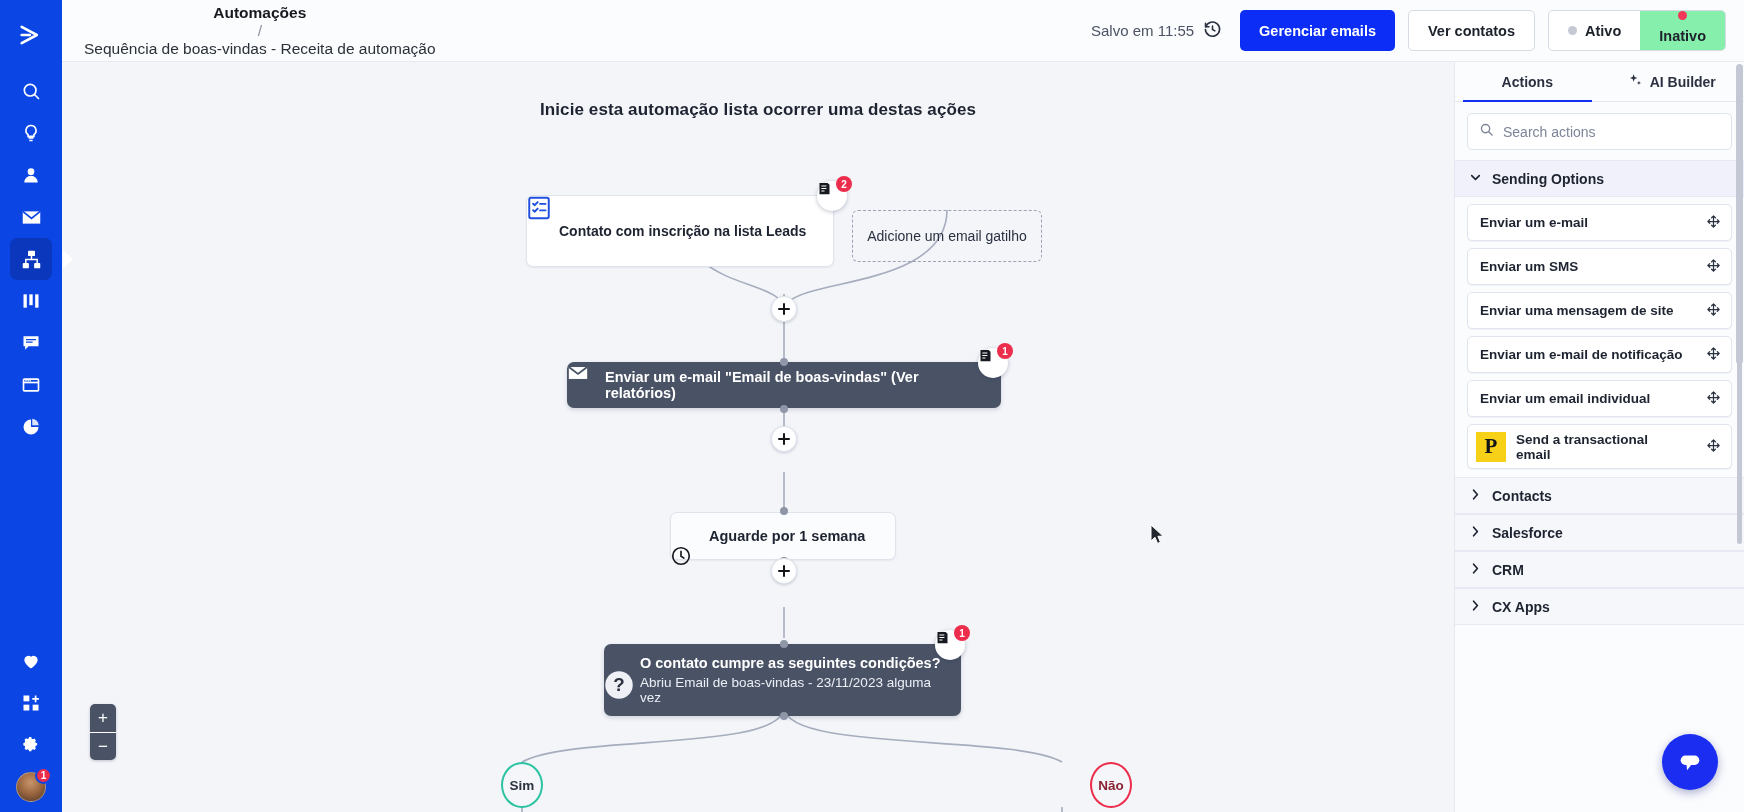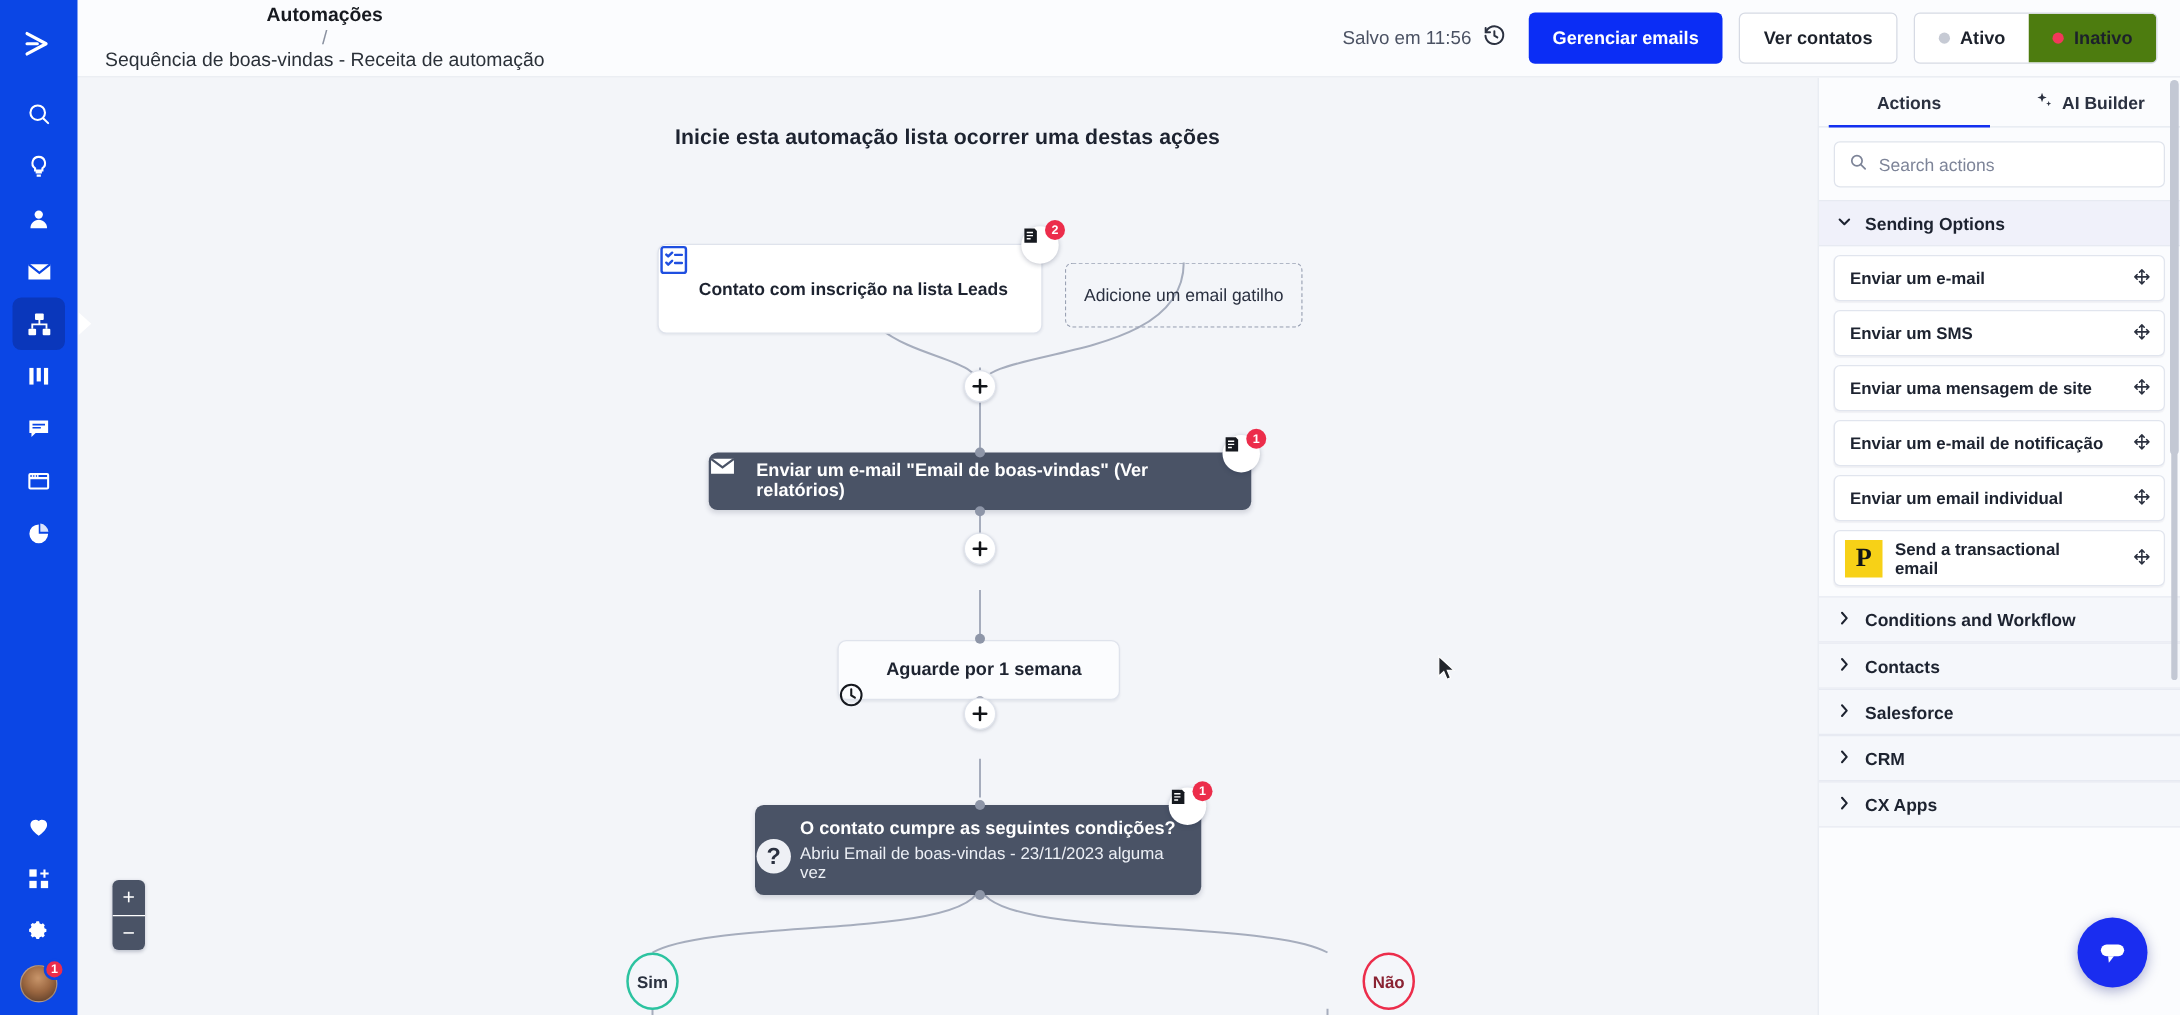--- a/index.html
+++ b/index.html
@@ -80,21 +80,21 @@
   .btn-ghost { background: #fff; color: #1c212b; border: 1px solid #d6dae4; margin-left: 13px; }
   .seg {
     margin-left: 13px; display: flex; background: #fff;
     border: 1px solid #d6dae4; border-radius: 5px; overflow: hidden; height: 41px;
   }
   .seg-opt {
     display: flex; align-items: center; gap: 8px;
     padding: 0 19px; font-size: 14.5px; font-weight: bold; color: #1c212b;
     cursor: pointer;
   }
-  .seg-opt.on { background: #4d7c0f; }
+  .seg-opt.on { background: #86efac; flex-direction: column; }
   .dot { width: 9px; height: 9px; border-radius: 50%; background: #c6cad4; }
   .dot.red { background: #f2385a; }
 
   
   .canvas {
     position: absolute; left: 62px; top: 62px; right: 290px; bottom: 0;
     background: #f3f5f9; overflow: hidden;
   }
   .flow { position: absolute; inset: 0; }
   .flow svg { position: absolute; left: 0; top: 0; }
@@ -344,21 +344,21 @@
 </div>
 
 <div class="header">
   <div class="crumb">
     <span class="crumb-root">Automações</span>
     <span class="crumb-sep">/</span>
     <span class="crumb-leaf">Sequência de boas-vindas - Receita de automação</span>
   </div>
   <div class="header-spacer"></div>
   <div class="saved">
-    <span>Salvo em 11:56</span>
+    <span>Salvo em 11:55</span>
     <span>
       <svg width="19" height="19" viewBox="0 0 24 24" fill="none" stroke="#2b3140" stroke-width="2" stroke-linecap="round">
         <path d="M3.5 8.5A9 9 0 1 1 3 12"></path>
           <path d="M3.2 4.2v4.4h4.4"></path>
           <path d="M12 7.5V12l3 1.8"></path>
       </svg>
     </span>
   </div>
   <div class="btn btn-primary">Gerenciar emails</div>
   <div class="btn btn-ghost">Ver contatos</div>
@@ -608,28 +608,20 @@
         </span>
       </div>
     </div>
 
     <div class="group-head collapsed">
       <span>
         <svg width="13" height="13" viewBox="0 0 24 24" fill="none" stroke="#1d2330" stroke-width="3" stroke-linecap="round" stroke-linejoin="round">
             <path d="M8.5 4 L15.5 12 L8.5 20"></path>
           </svg>
       </span>
-      <span>Conditions and Workflow</span>
-    </div>
-    <div class="group-head collapsed">
-      <span>
-        <svg width="13" height="13" viewBox="0 0 24 24" fill="none" stroke="#1d2330" stroke-width="3" stroke-linecap="round" stroke-linejoin="round">
-            <path d="M8.5 4 L15.5 12 L8.5 20"></path>
-          </svg>
-      </span>
       <span>Contacts</span>
     </div>
     <div class="group-head collapsed">
       <span>
         <svg width="13" height="13" viewBox="0 0 24 24" fill="none" stroke="#1d2330" stroke-width="3" stroke-linecap="round" stroke-linejoin="round">
             <path d="M8.5 4 L15.5 12 L8.5 20"></path>
           </svg>
       </span>
       <span>Salesforce</span>
     </div>

